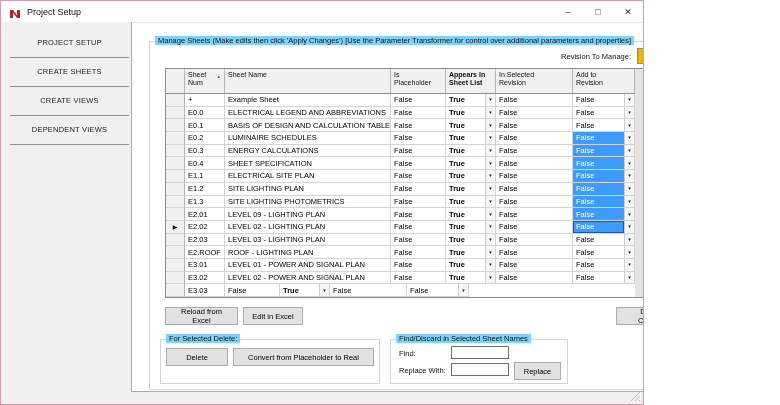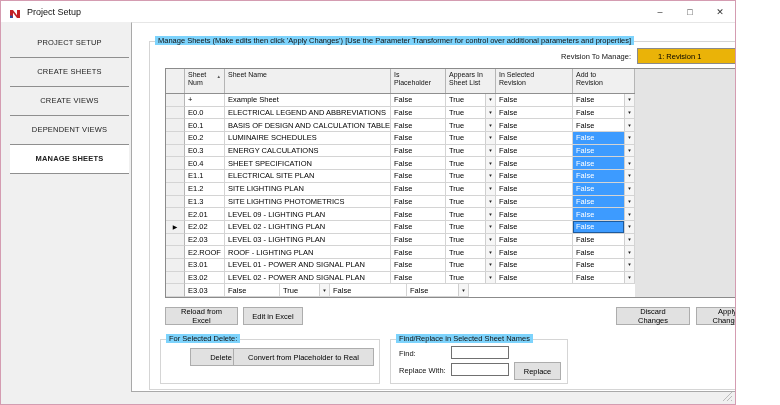--- a/index.html
+++ b/index.html
@@ -1,18 +1,18 @@
 <!DOCTYPE html>
 <html><head>
 <meta charset="utf-8">
 <style>
   * { box-sizing: border-box; margin: 0; padding: 0; }
   body { width: 780px; height: 405px; overflow: hidden; background:#fff; }
   .window {
-    position: relative; width: 736px; height: 405px;
+    position: relative; width: 644px; height: 405px;
     border: 1px solid #d49cb1; background: #f0f0f0;
     font-family: "Liberation Sans", sans-serif; overflow: hidden;
   }
   
   .titlebar { position:absolute; left:0; top:0; right:0; height:21px; background:#fff; display:flex; align-items:center; }
   .app-icon { margin-left:8px; width:12px; height:12px; flex:0 0 12px; }
   .title { margin-left:6px; font-size:9px; color:#111; flex:1; }
   .win-btn { width:30px; height:21px; display:flex; align-items:center; justify-content:center; font-size:9px; color:#333; cursor:default; }
   
   .sidebar { position:absolute; left:9px; top:28px; width:119px; }
@@ -43,42 +43,42 @@
   .hlabel { white-space:pre-line; }
   .sort-icon { position:absolute; right:3px; top:5px; font-size:4.5px; color:#555; }
   .g-body { position:relative; z-index:1; width:469px; }
   .g-row { display:flex; width:469px; height:12.7px; background:#fff; }
   .g-cell { display:flex; align-items:center; border-right:1px solid #d4d4d4; border-bottom:1px solid #d4d4d4; font-size:7.5px; color:#000; white-space:nowrap; overflow:hidden; padding-left:3px; }
   .combo-cell { padding-left:0; }
   .c0 { flex:0 0 19px; width:19px; }
   .c1 { flex:0 0 40px; width:40px; }
   .c2 { flex:0 0 166px; width:166px; }
   .c3 { flex:0 0 55px; width:55px; }
-  .c4 { flex:0 0 50px; width:50px; }
+  .c4 { flex:0 0 50px; width:50px;font-weight:bold; }
   .c5 { flex:0 0 77px; width:77px; }
   .c6 { flex:0 0 62px; width:62px; }
   .rowhdr { background:#f0f0f0; border-right:1px solid #b5b5b5; justify-content:center; padding-left:0; }
   .cur-arrow { font-size:6px; color:#000; }
   .fill { flex:1 1 auto; height:100%; display:flex; align-items:center; padding-left:3px; overflow:hidden; }
   .fill.sel { background:#3d9bff; color:#fff; }
   .fill.cur { background:#3d9bff; color:#fff; box-shadow: inset 0 0 0 1px #1d5a9c; }
   .combo-btn { flex:0 0 10px; height:100%; display:flex; align-items:center; justify-content:center; font-size:4.5px; color:#222; background:#f6f6f6; border-left:1px solid #cfcfcf; }
   
   .g-scroll { flex:0 0 15px; border-left:1px solid #9e9e9e; background:#f0f0f0; display:flex; flex-direction:column; }
   .s-btn { height:13px; display:flex; align-items:center; justify-content:center; font-size:5px; color:#555; }
   .s-track { flex:1; position:relative; }
   .s-thumb { position:absolute; top:0; left:1px; right:1px; height:120px; background:#cdcdcd; }
   
   .btn { position:absolute; background:#e1e1e1; border:1px solid #adadad; font-size:7.5px; font-family:"Liberation Sans",sans-serif; display:flex; align-items:center; justify-content:center; color:#000; padding:8px; }
   .btn-reload { left:15px; top:265px; width:73px; height:17px; }
   .btn-edit { left:93px; top:265px; width:60px; height:17px; }
   .btn-discard { left:466px; top:265px; width:74px; height:17px; }
   .btn-apply { left:546px; top:265px; width:63px; height:17px; }
   .gb-selected { left:10px; top:297px; width:220px; height:45px; }
-  .btn-delete { left:5px; top:8px; width:62px; height:16px;margin-left:24px; }
+  .btn-delete { left:5px; top:8px; width:62px; height:16px; }
   .btn-convert { left:72px; top:8px; width:141px; height:16px; }
   .gb-findreplace { left:240px; top:297px; width:178px; height:45px; }
   .fr-label { position:absolute; font-size:7.5px; color:#111; }
   .lbl-find { left:8px; top:9px; }
   .lbl-replace { left:8px; top:26px;text-align:center; }
   .tbox { position:absolute; border:1px solid #707070; background:#fff; font-size:7.5px; padding:0 2px; font-family:"Liberation Sans",sans-serif; }
   .input-find { left:60px; top:6px; width:58px; height:13px; }
   .input-replace { left:60px; top:23px; width:58px; height:13px; }
   .btn-replace { left:123px; top:22px; width:47px; height:16px; }
   
@@ -101,21 +101,20 @@
     <span class="win-btn">–</span>
     <span class="win-btn">□</span>
     <span class="win-btn">✕</span>
   </div>
 
   <div class="sidebar">
       <div class="sidebar-item">PROJECT SETUP</div>
       <div class="sidebar-item">CREATE SHEETS</div>
       <div class="sidebar-item">CREATE VIEWS</div>
       <div class="sidebar-item">DEPENDENT VIEWS</div>
-      <div class="sidebar-item active">MANAGE SHEETS</div>
     </div>
 
   <div class="main-panel">
     <div class="groupbox main-gb">
       <span class="gb-label">Manage Sheets (Make edits then click 'Apply Changes') [Use the Parameter Transformer for control over additional parameters and properties]</span>
 
       <div class="revision-row">
         <span class="rev-label">Revision To Manage:</span>
         <div class="combo">
           <span class="val">1: Revision 1</span>
@@ -413,21 +412,21 @@
       <button class="btn btn-discard">Discard Changes</button>
       <button class="btn btn-apply">Apply Changes</button>
 
       <div class="groupbox gb-selected">
         <span class="gb-label">For Selected Delete:</span>
         <button class="btn btn-delete">Delete</button>
         <button class="btn btn-convert">Convert from Placeholder to Real</button>
       </div>
 
       <div class="groupbox gb-findreplace">
-        <span class="gb-label">Find/Replace in Selected Sheet Names</span>
+        <span class="gb-label">Find/Discard in Selected Sheet Names</span>
         <span class="fr-label lbl-find">Find:</span>
         <input class="tbox input-find" value="" style="">
         <span class="fr-label lbl-replace">Replace With:</span>
         <input class="tbox input-replace" value="" style="">
         <button class="btn btn-replace">Replace</button>
       </div>
     </div>
   </div>
 
   <div class="resize-grip"></div>

